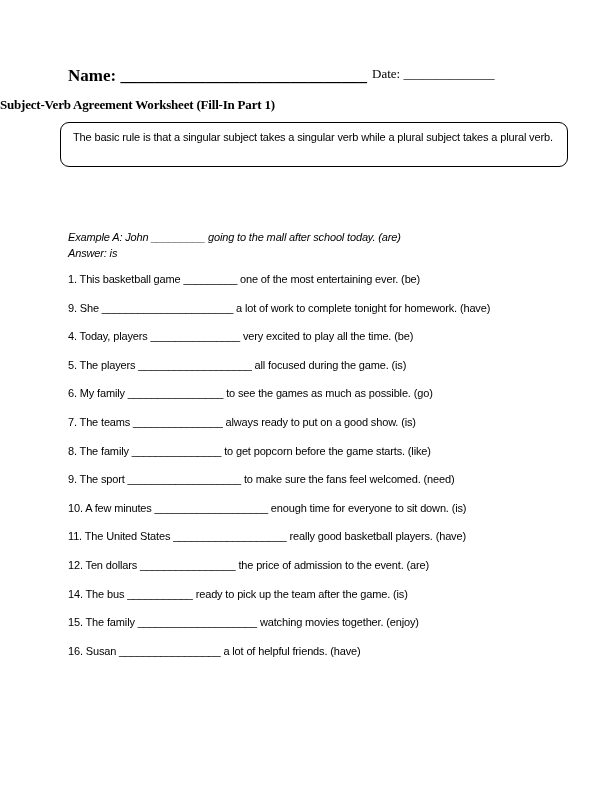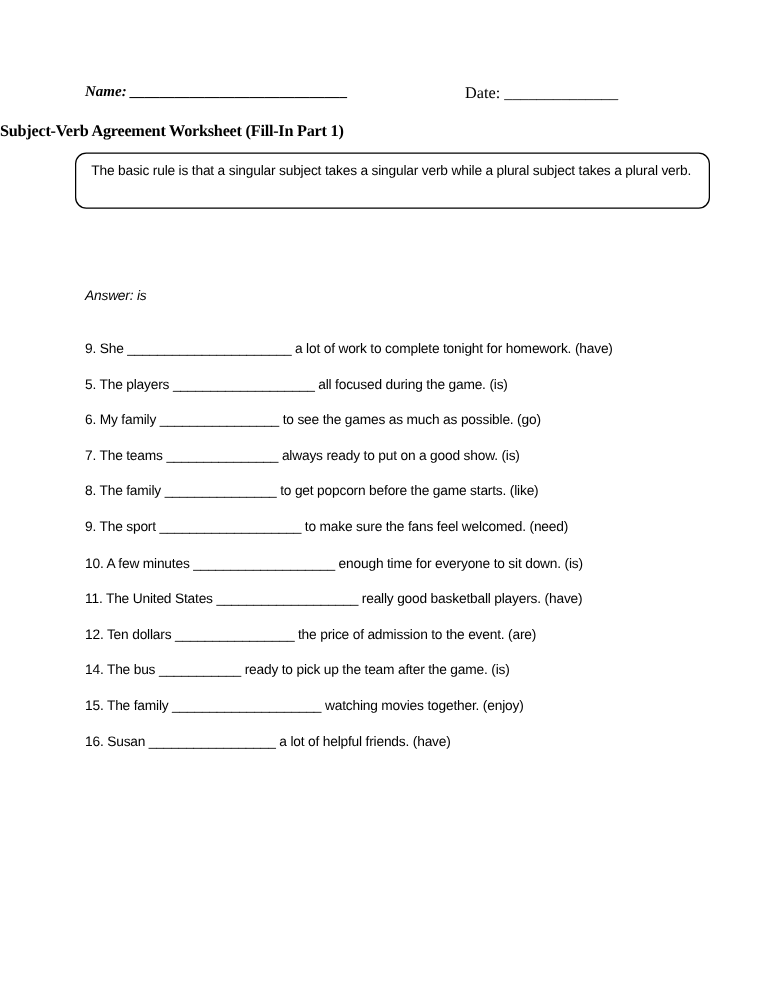--- a/index.html
+++ b/index.html
@@ -11,23 +11,22 @@
   }
   .page {
     position: relative;
     width: 612px; height: 792px;
     background: #ffffff;
     overflow: hidden;
   }
   .header-name {
     position: absolute; top: 66px; left: 68px;
     font-family: "Liberation Serif", serif;
-    font-weight: bold; font-size: 12px;
+    font-weight: bold; font-size: 17px;
     white-space: nowrap;
-    font-style: italic;
   }
   .header-date {
     position: absolute; top: 66px; left: 372px;
     font-family: "Liberation Serif", serif;
     font-weight: normal; font-size: 13px;
     white-space: nowrap;
   }
   .title {
     position: absolute; top: 97px; left: 0;
     width: 612px; 
@@ -83,25 +82,28 @@
   </div>
 
   <div class="title">Subject-Verb Agreement Worksheet (Fill-In Part 1)</div>
 
   <div class="rule-box">
     <span>The basic rule is that a singular subject takes a singular verb while a plural subject takes a plural verb.</span>
   </div>
 
 
   <div class="example-block">
+    <div>Example A: John _________ going to the mall after school today. (are)</div>
     <div>Answer: is</div>
   </div>
 
   <div class="questions">
+    <div class="question">1. This basketball game _________ one of the most entertaining ever. (be)</div>
     <div class="question">9. She ______________________ a lot of work to complete tonight for homework. (have)</div>
+    <div class="question">4. Today, players _______________ very excited to play all the time. (be)</div>
     <div class="question">5. The players ___________________ all focused during the game. (is)</div>
     <div class="question">6. My family ________________ to see the games as much as possible. (go)</div>
     <div class="question">7. The teams _______________ always ready to put on a good show. (is)</div>
     <div class="question">8. The family _______________ to get popcorn before the game starts. (like)</div>
     <div class="question">9. The sport ___________________ to make sure the fans feel welcomed. (need)</div>
     <div class="question">10. A few minutes ___________________ enough time for everyone to sit down. (is)</div>
     <div class="question">11. The United States ___________________ really good basketball players. (have)</div>
     <div class="question">12. Ten dollars ________________ the price of admission to the event. (are)</div>
     <div class="question">14. The bus ___________ ready to pick up the team after the game. (is)</div>
     <div class="question">15. The family ____________________ watching movies together. (enjoy)</div>

